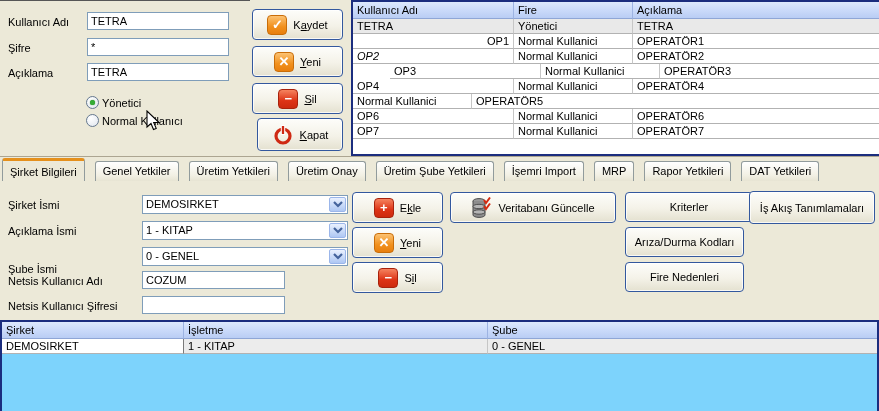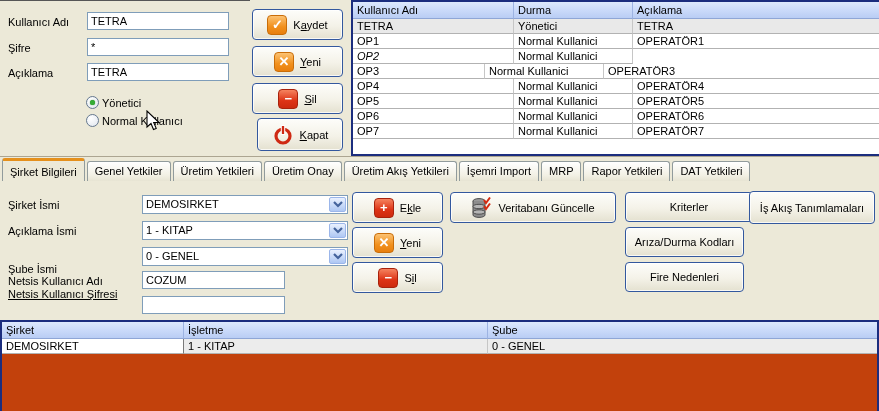--- a/index.html
+++ b/index.html
@@ -44,21 +44,21 @@
   .grid-cell {
     padding:1px 4px; border-right:1px solid #c6c6c6; border-bottom:1px solid #b2b2b2;
     overflow:hidden; white-space:nowrap; background:#fff;
   }
   .row { display:flex; }
 
   
   .tabbar {
     position:absolute; left:0; top:156; width:879px; height:25px;
     display:flex; align-items:flex-end; white-space:nowrap; overflow:hidden;
-    border-top:1px solid #aca591; padding-left:2px;
+    border-top:1px solid #aca591; padding-left:2px;gap:8px;
   }
   .tab {
     height:20px; padding:3px 7px 0 7px; margin-right:2px;
     border:1px solid #919b9c; border-bottom:none; border-radius:3px 3px 0 0;
     background:linear-gradient(180deg,#ffffff 0%,#f2f0e4 70%,#e7e4d3 100%);
     flex:0 0 auto;
   }
   .tab.active {
     height:24px; padding-top:5px; background:#ece9d8; position:relative; z-index:2;
     border-top:3px solid #e5901c; margin-bottom:-1px;
@@ -126,70 +126,70 @@
         <circle cx="11" cy="12" r="7" fill="none" stroke="#cf2913" stroke-width="3.2"></circle>
         <rect x="9.3" y="1.5" width="3.4" height="9" fill="#cf2913" stroke="#ffffff" stroke-width="1"></rect>
       </svg>
     </span>
     <span><span></span><u>K</u><span>apat</span></span>
   </div>
 
   <div class="abs" style="left:351px;top:0;width:528px;height:156px;border-top:2px solid #1b2d7e;border-left:2px solid #1b2d7e;border-bottom:2px solid #1b2d7e;background:#fff;overflow:hidden;">
     <div class="row">
       <div class="grid-head-cell" style="width:161px;">Kullanıcı Adı</div>
-      <div class="grid-head-cell" style="width:119px;">Durma</div>
+      <div class="grid-head-cell" style="width:119px;">Fire</div>
       <div class="grid-head-cell" style="flex:1;border-right:none;">Açıklama</div>
     </div>
     <div class="row" style="background:#e9e9e9;">
       <div class="grid-cell" style="width:161px;background:#e9e9e9;">TETRA</div>
       <div class="grid-cell" style="width:119px;background:#e9e9e9;">Yönetici</div>
       <div class="grid-cell" style="flex:1;border-right:none;background:#e9e9e9;">TETRA</div>
     </div>
     <div class="row">
-      <div class="grid-cell" style="width:161px;">OP1</div>
+      <div class="grid-cell" style="width:161px;text-align:right;">OP1</div>
       <div class="grid-cell" style="width:119px;">Normal Kullanici</div>
       <div class="grid-cell" style="flex:1;border-right:none;">OPERATÖR1</div>
     </div>
     <div class="row">
       <div class="grid-cell" style="width:161px;font-style:italic;">OP2</div>
       <div class="grid-cell" style="width:119px;">Normal Kullanici</div>
-    </div>
-    <div class="row">
-      <div class="grid-cell" style="width:132px;">OP3</div>
+      <div class="grid-cell" style="flex:1;border-right:none;">OPERATÖR2</div>
+    </div>
+    <div class="row">
+      <div class="grid-cell" style="width:151px;margin-left:37px;">OP3</div>
       <div class="grid-cell" style="width:119px;">Normal Kullanici</div>
       <div class="grid-cell" style="flex:1;border-right:none;">OPERATÖR3</div>
     </div>
     <div class="row">
       <div class="grid-cell" style="width:161px;">OP4</div>
       <div class="grid-cell" style="width:119px;">Normal Kullanici</div>
       <div class="grid-cell" style="flex:1;border-right:none;">OPERATÖR4</div>
     </div>
     <div class="row">
-      <div class="grid-cell" style="width:161px;">OP5</div>
       <div class="grid-cell" style="width:119px;">Normal Kullanici</div>
       <div class="grid-cell" style="flex:1;border-right:none;">OPERATÖR5</div>
     </div>
     <div class="row">
       <div class="grid-cell" style="width:161px;">OP6</div>
       <div class="grid-cell" style="width:119px;">Normal Kullanici</div>
       <div class="grid-cell" style="flex:1;border-right:none;">OPERATÖR6</div>
     </div>
     <div class="row">
       <div class="grid-cell" style="width:161px;">OP7</div>
       <div class="grid-cell" style="width:119px;">Normal Kullanici</div>
       <div class="grid-cell" style="flex:1;border-right:none;">OPERATÖR7</div>
     </div>
   </div>
 
   <div class="tabbar" style="top:156px;">
     <div class="tab active">Şirket Bilgileri</div>
     <div class="tab">Genel Yetkiler</div>
     <div class="tab">Üretim Yetkileri</div>
     <div class="tab">Üretim Onay</div>
-    <div class="tab">Üretim Akış Yetkileri</div>
+    <div class="tab">Üretim Şube Yetkileri</div>
     <div class="tab">İşemri Import</div>
     <div class="tab">MRP</div>
     <div class="tab">Rapor Yetkileri</div>
     <div class="tab">DAT Yetkileri</div>
 
   </div>
 
   <div class="lbl" style="left:8px;top:199px;">Şirket İsmi</div>
   <div class="combo" style="left:142px;top:195px;width:206px;">
     <span>DEMOSIRKET</span>
@@ -216,21 +216,21 @@
     <span class="cbtn">
       <svg width="10" height="7" viewBox="0 0 10 7">
           <path d="M1 1 L5 5 L9 1" fill="none" stroke="#44639c" stroke-width="2.2"></path>
         </svg>
     </span>
   </div>
 
   <div class="lbl" style="left:8px;top:275px;">Netsis Kullanıcı Adı</div>
   <input class="txt" style="left: 142px; top: 271px; width: 143px; height: 18px;" value="COZUM">
 
-  <div class="lbl" style="left:8px;top:288px;text-decoration:underline;">Netsis Kullanıcı Şifresi</div>
+  <div class="lbl" style="left:8px;top:300px;">Netsis Kullanıcı Şifresi</div>
   <input class="txt" style="left: 142px; top: 296px; width: 143px; height: 18px;" value="">
 
   <div class="btn" style="left:352px;top:192px;width:91px;height:31px;">
     <span class="icn red">+</span>
     <span><span>E</span><u>k</u><span>le</span></span>
   </div>
   <div class="btn" style="left:352px;top:227px;width:91px;height:31px;">
     <span class="icn orange">✕</span>
     <span><span></span><u>Y</u><span>eni</span></span>
   </div>
@@ -259,21 +259,21 @@
   <div class="btn" style="left:625px;top:227px;width:119px;height:30px;">
     <span>Arıza/Durma Kodları</span>
   </div>
   <div class="btn" style="left:625px;top:262px;width:119px;height:30px;">
     <span>Fire Nedenleri</span>
   </div>
   <div class="btn" style="left:749px;top:191px;width:126px;height:33px;">
     <span>İş Akış Tanımlamaları</span>
   </div>
 
-  <div class="abs" style="left:0;top:320px;width:879px;height:91px;background:#c2410c;border-top:2px solid #1b2d7e;border-left:2px solid #1b2d7e;border-right:2px solid #1b2d7e;overflow:hidden;">
+  <div class="abs" style="left:0;top:320px;width:879px;height:91px;background:#7dd3fc;border-top:2px solid #1b2d7e;border-left:2px solid #1b2d7e;border-right:2px solid #1b2d7e;overflow:hidden;">
     <div class="row">
       <div class="grid-head-cell" style="width:182px;">Şirket</div>
       <div class="grid-head-cell" style="width:304px;">İşletme</div>
       <div class="grid-head-cell" style="flex:1;border-right:none;">Şube</div>
     </div>
     <div class="row">
       <div class="grid-cell" style="width:182px;background:#fff;border-right:1px solid #7a7a7a;">DEMOSIRKET</div>
       <div class="grid-cell" style="width:304px;background:#ececec;">1 - KITAP</div>
       <div class="grid-cell" style="flex:1;border-right:none;background:#ececec;">0 - GENEL</div>
     </div>

